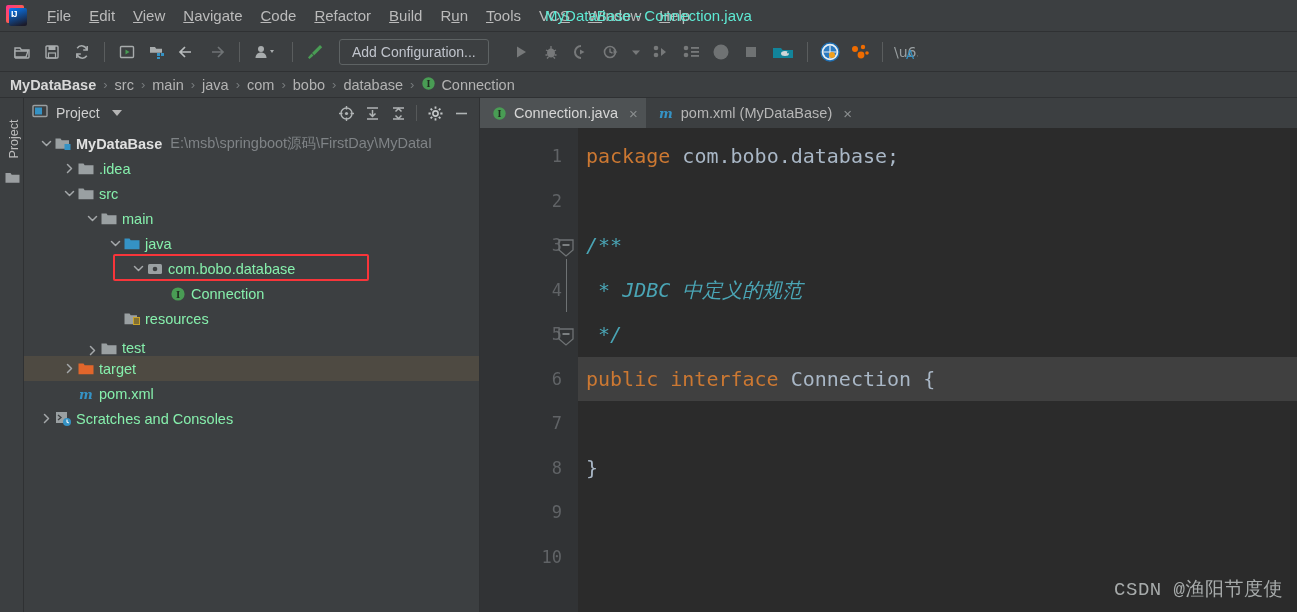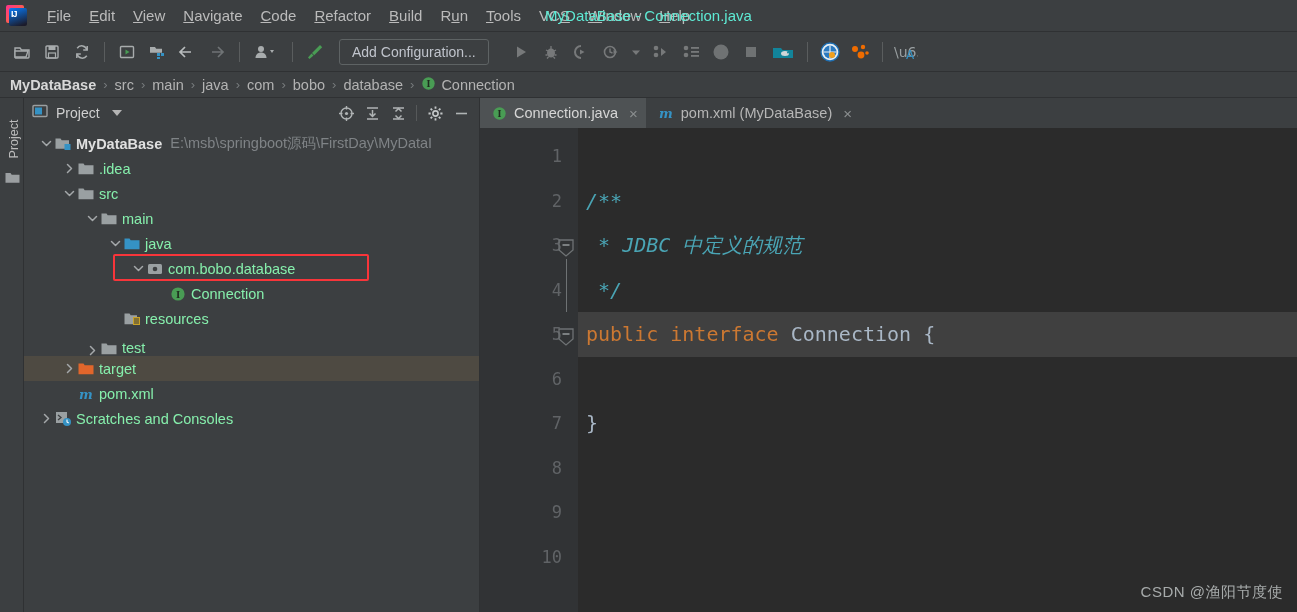--- a/index.html
+++ b/index.html
@@ -130,21 +130,21 @@
   .cline.caret { background: #404040; }
   .kw { color: #cc7832; }
   .pkg { color: #a9b7c6; }
   .doc-i { color: #4aa5b5; font-style: italic; }
   .type { color: #a9b7c6; }
   .mth { color: #ffc66d; }
   .pl { color: #a9b7c6; }
 
   .watermark {
     position: absolute; right: 14px; bottom: 10px;
-    font-size: 15px; color: #a7abab; letter-spacing: 0.5px;
+    font-size: 19px; color: #a7abab; letter-spacing: 0.5px; font-family: Liberation Mono, monospace;
   }
 </style>
 </head>
 <body>
 
 <div class="app">
 
   <div class="menubar">
     <div class="ij-logo">
       <div class="sq s1"></div>
@@ -611,20 +611,21 @@
               </svg>
               <div style="position:absolute;left:10px;top:133.5px;width:1px;height:44.5px;background:#6e7274"></div>
               <svg style="position:absolute;left:1px;top:194px" width="18" height="20" viewBox="0 0 18 20">
                 <path d="M2 1h14v10l-7 6-7-6z" fill="none" stroke="#6e7274" stroke-width="1.3"></path>
                 <path d="M5.5 6h7" stroke="#9da1a3" stroke-width="1.4"></path>
               </svg>
               <div style="position:absolute;left:10px;top:125px;width:1px;height:52.5px;background:#6e7274"></div>
             </div>
           </div>
         <div class="code" id="code">
+            <div class="cline"><span class="kw">package</span><span class="pkg"> com.bobo.database;</span></div>
             <div class="cline">&nbsp;</div>
             <div class="cline"><span class="doc-i">/**</span></div>
             <div class="cline"><span class="doc-i"> * </span><span class="doc-i">JDBC 中定义的规范</span></div>
             <div class="cline"><span class="doc-i"> */</span></div>
             <div class="cline caret"><span class="kw">public interface </span><span class="type">Connection</span><span class="pl"> {</span></div>
             <div class="cline">&nbsp;</div>
             <div class="cline"><span class="pl">}</span></div>
             <div class="cline">&nbsp;</div>
           </div>
         <div class="watermark">CSDN @渔阳节度使</div>

